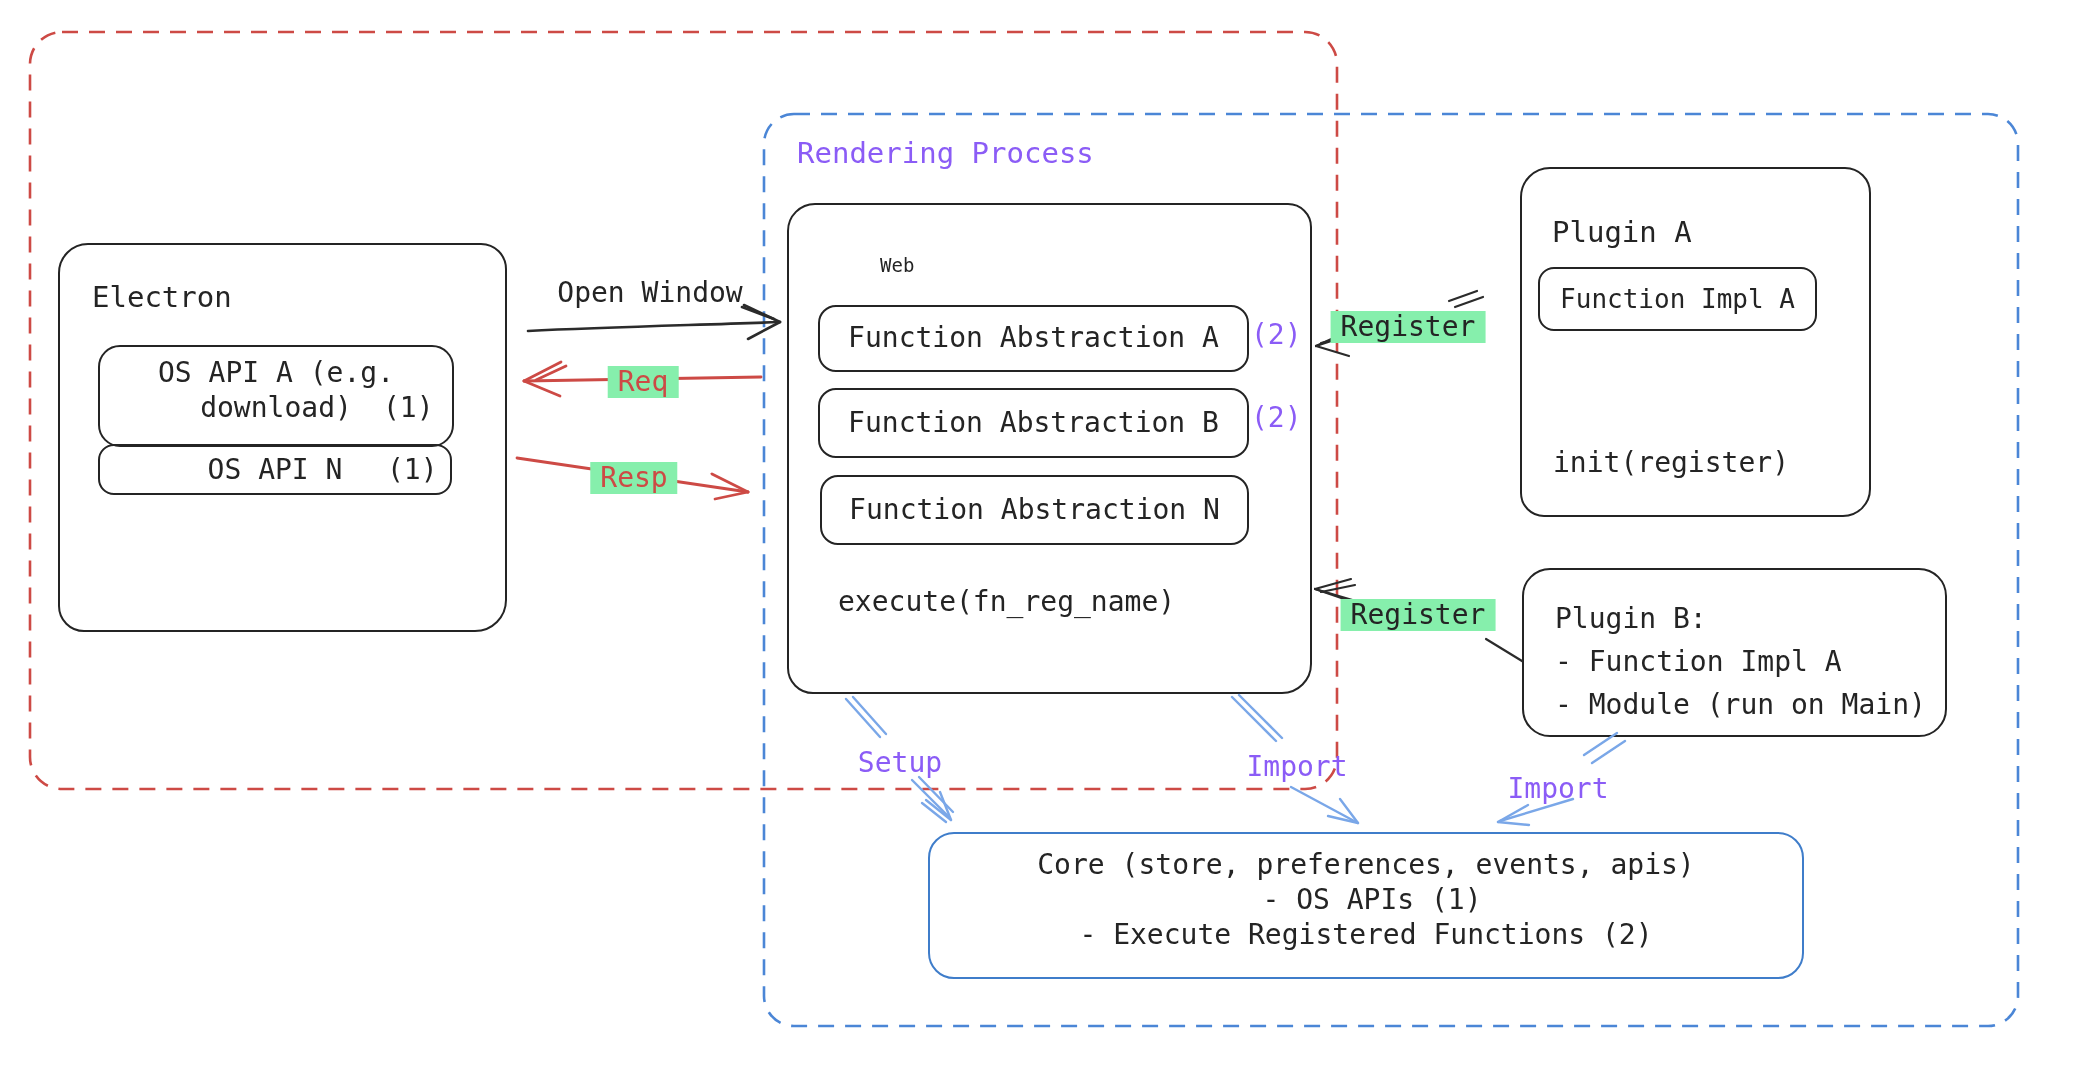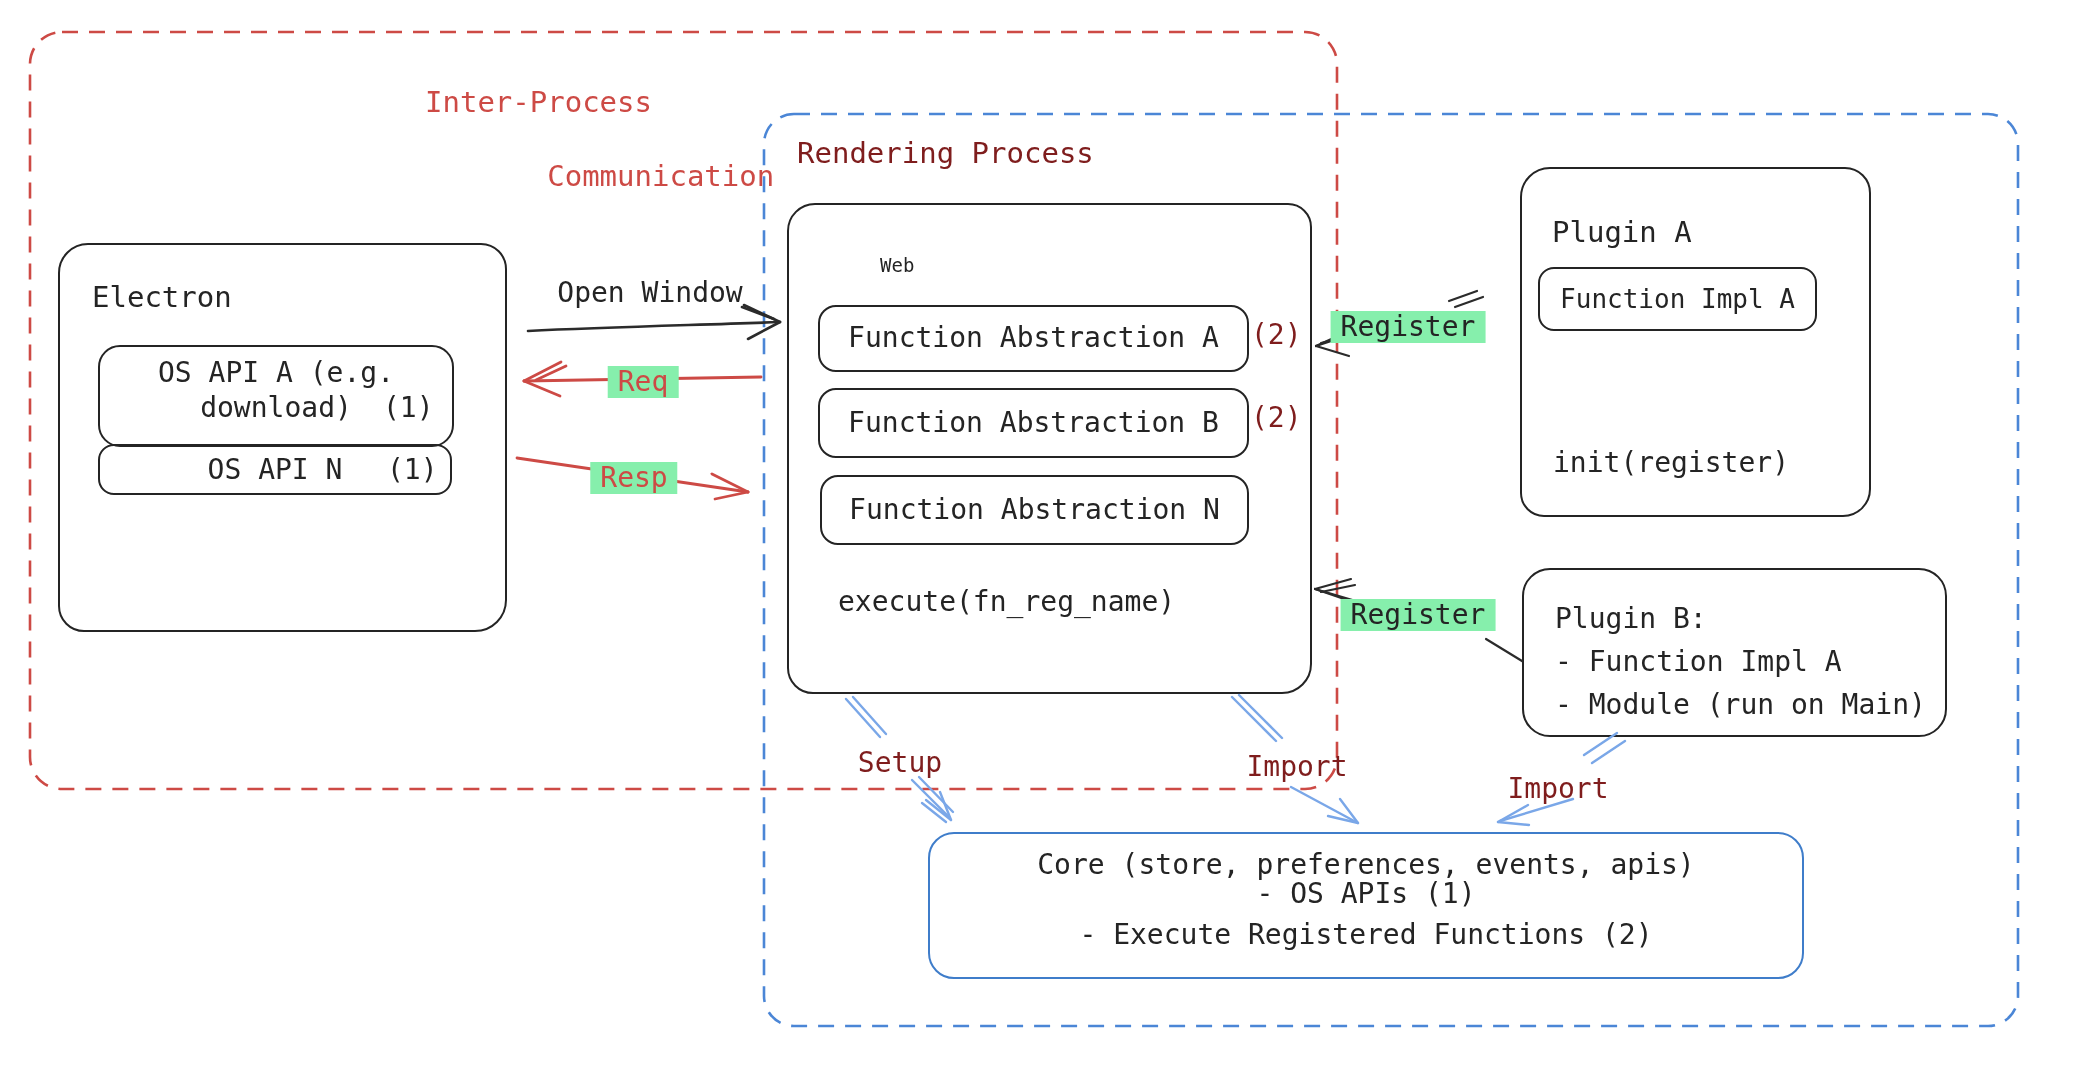--- a/index.html
+++ b/index.html
@@ -2,21 +2,21 @@
 <html><head>
 <meta charset="utf-8">
 <style>
   html,body{margin:0;padding:0;background:#ffffff;}
   #canvas{position:relative;width:2074px;height:1066px;background:#ffffff;overflow:hidden;
           font-family:"DejaVu Sans Mono", monospace;}
   .box{position:absolute;border:2px solid #242424;background:transparent;}
   .bluebox{position:absolute;border:2px solid #3f7dca;background:transparent;}
   .label{position:absolute;font-family:"DejaVu Sans Mono",monospace;font-size:28px;
          color:#242424;white-space:pre;line-height:32px;z-index:3;}
-  .blue{color:#7f1d1d;}
+  .blue{color:#8b5cf6;}
   .red{color:#cd4a45;}
   .bgw{background:#86efac;padding:0 10px;}
   .ctr{transform:translateX(-50%);}
   svg.overlay{position:absolute;left:0;top:0;z-index:2;pointer-events:none;}
   .boxtxt{position:absolute;font-family:"DejaVu Sans Mono",monospace;color:#242424;white-space:pre;}
 </style>
 </head>
 <body>
 
 <div id="canvas">
@@ -63,21 +63,21 @@
   <div class="label" style="left:1553px;top:440px;margin-top:7px;">init(register)</div>
 
   <div class="box" style="left:1522px;top:568px;width:421px;height:165px;border-radius:28px;">
     <div class="boxtxt" style="left:31px;top:27px;font-size:28px;line-height:43px;">Plugin B:</div>
     <div class="boxtxt" style="left:31px;top:113px;font-size:28px;line-height:43px;">- Module (run on Main)</div>
     <div class="boxtxt" style="left:31px;top:70px;font-size:28px;line-height:43px;">- Function Impl A</div>
   </div>
 
   <div class="bluebox" style="left:928px;top:832px;width:872px;height:143px;border-radius:26px;">
     <div class="boxtxt blue" style="left:0;top:14px;width:100%;text-align:center;font-size:28px;">Core (store, preferences, events, apis)</div>
-    <div class="boxtxt blue" style="left:0;top:43px;width:100%;text-align:center;font-size:28px;">- OS APIs (1)</div>
+    <div class="boxtxt blue" style="left:0;top:49px;width:100%;text-align:center;font-size:28px;padding-left:6px;">- OS APIs (1)</div>
     <div class="boxtxt blue" style="left:0;top:84px;width:100%;text-align:center;font-size:28px;">- Execute Registered Functions (2)</div>
   </div>
 
   <svg class="overlay" width="2074" height="1066" viewBox="0 0 2074 1066">
 
     <g>
       <rect x="30" y="32" width="1307" height="757" rx="32" fill="none" stroke="#cd4a45" stroke-width="2.6" stroke-dasharray="16 11"></rect>
     </g>
 
     <g>
@@ -141,22 +141,20 @@
 
     <g stroke="#7aa7e8" stroke-width="2.4" fill="none" stroke-linecap="round">
       <path d="M 1592 763 L 1625 741"></path>
       <path d="M 1584 755 L 1617 733"></path>
       <path d="M 1573 799 L 1500 821"></path>
       <path d="M 1498 822 L 1528 805"></path>
       <path d="M 1498 822 L 1529 825"></path>
     </g>
   </svg>
 
-  <div class="label red" style="left:425px;top:84px;line-height:37px;font-size:29px;"><span>Inter-Process</span><br>
-       <span>Communication</span></div>
 
   <div class="label blue" style="left:797px;top:137px;font-size:29px;">Rendering Process</div>
 
   <div class="label" style="left:555px;top:277px;width:190px;text-align:center;">Open Window</div>
 
   <div class="label red bgw ctr" style="left:643px;top:366px;">Req</div>
 
   <div class="label red bgw ctr" style="left:634px;top:462px;">Resp</div>
 
   <div class="label bgw ctr" style="left:1408px;top:311px;">Register</div>

